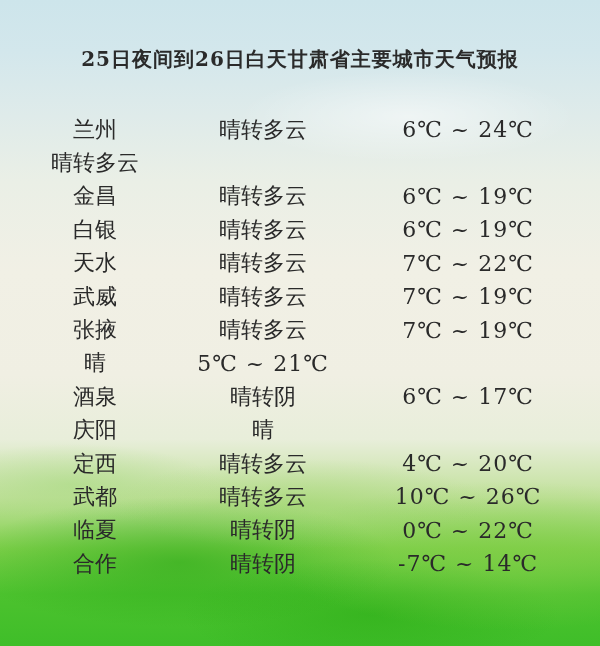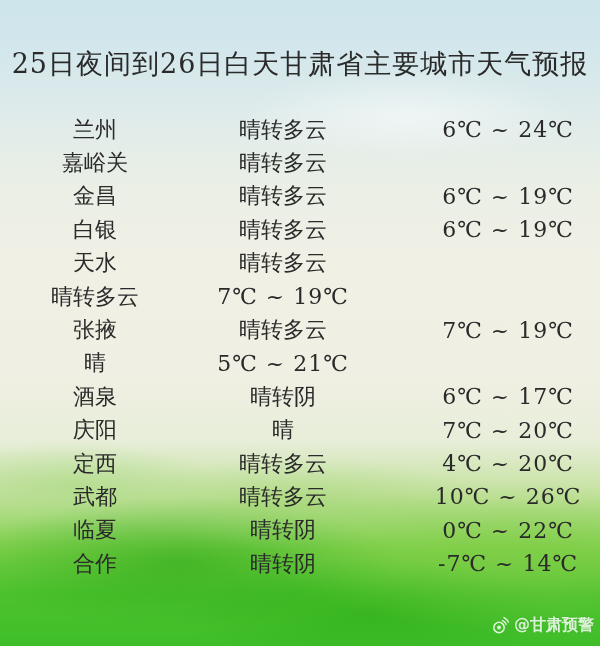--- a/index.html
+++ b/index.html
@@ -17,32 +17,31 @@
       radial-gradient(ellipse 50% 14% at 30% 87%, rgba(34,165,18,0.55),  rgba(34,165,18,0) 72%),
       radial-gradient(ellipse 45% 12% at 62% 95%, rgba(40,170,20,0.50),  rgba(40,170,20,0) 70%),
       linear-gradient(180deg,
         #cde5eb 0%, #d3e7ec 8%, #dfebea 18%, #eaefe6 28%,
         #f1f0e5 42%, #f0efe3 58%, #e8eeda 68%, #c2e19c 77%,
         #7ed04a 85%, #4cc22e 92%, #3fbe29 100%);
   }
   .title{
     position:absolute; top:46px; left:0; right:0;
     text-align:center;
-    font-size:27px; font-weight:400; letter-spacing:1px;
+    font-size:20px; font-weight:700; letter-spacing:1px;
     white-space:nowrap;
   }
   .forecast-table{
     position:absolute; top:113px; left:0; width:600px;
   }
   .row{
     display:grid;
     grid-template-columns:190px 146px 264px;
     height:33.4px;
     align-items:center;
-    gap:20px;
   }
   .cell{
     text-align:center;
     font-size:22px; font-weight:500;
     white-space:nowrap;
   }
   .cell.temp{ letter-spacing:1px; }
   .watermark{
     position:absolute; right:6px; bottom:10px;
     display:flex; align-items:center; gap:4px;
@@ -62,42 +61,43 @@
   <div class="title">25日夜间到26日白天甘肃省主要城市天气预报</div>
 
   <div class="forecast-table" id="forecast-table">
     <div class="row">
       <div class="cell city">兰州</div>
       <div class="cell weather">晴转多云</div>
       <div class="cell temp">6℃ ~ 24℃</div>
     </div>
 
     <div class="row">
-      <div class="cell city">嘉峪关</div>
       <div class="cell weather">晴转多云</div>
     </div>
 
     <div class="row">
       <div class="cell city">金昌</div>
       <div class="cell weather">晴转多云</div>
       <div class="cell temp">6℃ ~ 19℃</div>
     </div>
 
     <div class="row">
       <div class="cell city">白银</div>
       <div class="cell weather">晴转多云</div>
       <div class="cell temp">6℃ ~ 19℃</div>
     </div>
 
     <div class="row">
       <div class="cell city">天水</div>
       <div class="cell weather">晴转多云</div>
+      <div class="cell temp">7℃ ~ 22℃</div>
     </div>
 
     <div class="row">
+      <div class="cell city">武威</div>
       <div class="cell weather">晴转多云</div>
       <div class="cell temp">7℃ ~ 19℃</div>
     </div>
 
     <div class="row">
       <div class="cell city">张掖</div>
       <div class="cell weather">晴转多云</div>
       <div class="cell temp">7℃ ~ 19℃</div>
     </div>
 
@@ -108,21 +108,20 @@
 
     <div class="row">
       <div class="cell city">酒泉</div>
       <div class="cell weather">晴转阴</div>
       <div class="cell temp">6℃ ~ 17℃</div>
     </div>
 
     <div class="row">
       <div class="cell city">庆阳</div>
       <div class="cell weather">晴</div>
-      <div class="cell temp">7℃ ~ 20℃</div>
     </div>
 
     <div class="row">
       <div class="cell city">定西</div>
       <div class="cell weather">晴转多云</div>
       <div class="cell temp">4℃ ~ 20℃</div>
     </div>
 
     <div class="row">
       <div class="cell city">武都</div>
@@ -136,25 +135,14 @@
       <div class="cell temp">0℃ ~ 22℃</div>
     </div>
 
     <div class="row">
       <div class="cell city">合作</div>
       <div class="cell weather">晴转阴</div>
       <div class="cell temp">-7℃ ~ 14℃</div>
     </div>
   </div>
 
-  <div class="watermark">
-    <span class="weibo-icon">
-      <svg width="19" height="19" viewBox="0 0 19 19" fill="none" xmlns="http://www.w3.org/2000/svg">
-        <circle cx="8" cy="11.5" r="5.2" stroke="rgba(255,255,255,0.82)" stroke-width="1.6"></circle>
-        <circle cx="8" cy="11.5" r="1.9" fill="rgba(255,255,255,0.82)"></circle>
-        <path d="M11.5 4.6 A6.4 6.4 0 0 1 15.1 8.2" stroke="rgba(255,255,255,0.82)" stroke-width="1.5" stroke-linecap="round"></path>
-        <path d="M13.0 1.6 A9.6 9.6 0 0 1 17.4 6.0" stroke="rgba(255,255,255,0.82)" stroke-width="1.5" stroke-linecap="round"></path>
-      </svg>
-    </span>
-    <span>@甘肃预警</span>
-  </div>
 
 </div>
 
 </body></html>

